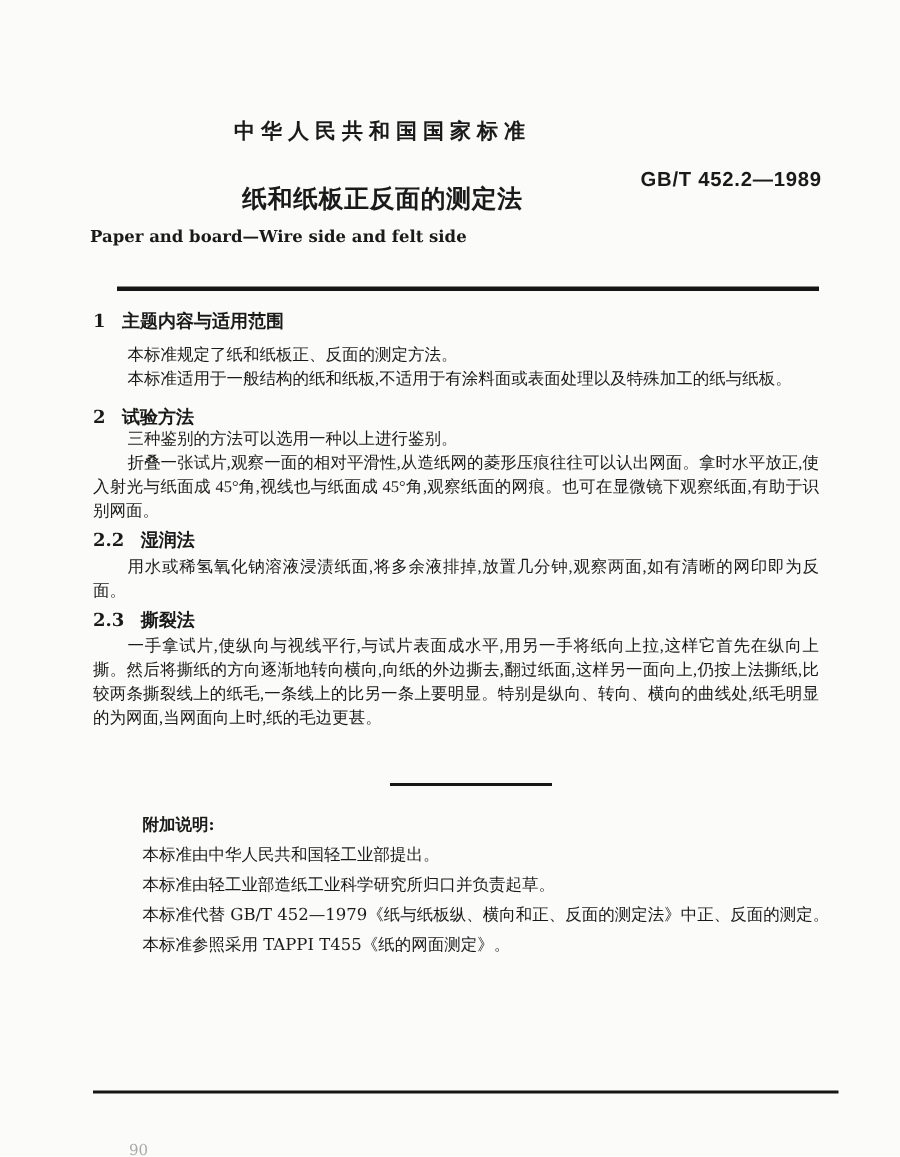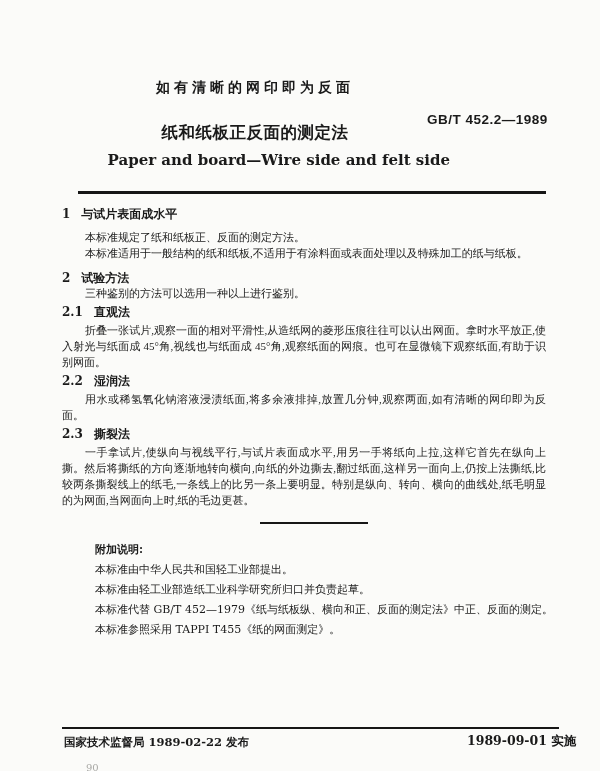--- a/index.html
+++ b/index.html
@@ -35,22 +35,22 @@
   }
   .std-no {
     left: 427px; top: 112px;
     font-family: "Liberation Sans", "DejaVu Sans", sans-serif;
     font-size: 13.5px; font-weight: bold;
     letter-spacing: 0.5px;
     white-space: nowrap;
   }
   .title-en {
     left: 60px; top: 151px; width: 390px;
-    text-align: right;
-    font-size: 15px; font-weight: bold;
+    text-align: left;
+    font-size: 11px; font-weight: bold;
     white-space: nowrap;
   }
 
   
   .rule { background: #161616; }
   .rule-top  { left: 78px;  top: 191px; width: 468px; height: 3px; }
   .rule-mid  { left: 260px; top: 522px; width: 108px; height: 2px; }
   .rule-foot { left: 62px;  top: 727px; width: 497px; height: 2px; }
 
   
@@ -98,37 +98,36 @@
     left: 86px; top: 762px;
     font-size: 10px;
     color: #a9a9a6;
   }
 </style>
 </head>
 <body>
 
 <div id="page">
 
-  <div class="abs org-line">如有清晰的网印即为反面</div>
+  <div class="abs org-line">中华人民共和国国家标准</div>
   <div class="abs title-zh">纸和纸板正反面的测定法</div>
   <div class="abs std-no">GB/T 452.2—1989</div>
   <div class="abs title-en">Paper and board—Wire side and felt side</div>
 
   <div class="abs rule rule-top"></div>
 
   <main class="abs content">
 
-    <h2 class="h-sec h-s1"><span class="h-num">1</span><span>与试片表面成水平</span></h2>
+    <h2 class="h-sec h-s1"><span class="h-num">1</span><span>主题内容与适用范围</span></h2>
     <p>本标准规定了纸和纸板正、反面的测定方法。</p>
     <p>本标准适用于一般结构的纸和纸板,不适用于有涂料面或表面处理以及特殊加工的纸与纸板。</p>
 
     <h2 class="h-sec h-s2"><span class="h-num">2</span><span>试验方法</span></h2>
     <p>三种鉴别的方法可以选用一种以上进行鉴别。</p>
 
-    <h2 class="h-sec h-sub"><span class="h-num">2.1</span><span>直观法</span></h2>
     <p>折叠一张试片,观察一面的相对平滑性,从造纸网的菱形压痕往往可以认出网面。拿时水平放正,使入射光与纸面成 45°角,视线也与纸面成 45°角,观察纸面的网痕。也可在显微镜下观察纸面,有助于识别网面。</p>
 
     <h2 class="h-sec h-sub"><span class="h-num">2.2</span><span>湿润法</span></h2>
     <p>用水或稀氢氧化钠溶液浸渍纸面,将多余液排掉,放置几分钟,观察两面,如有清晰的网印即为反面。</p>
 
     <h2 class="h-sec h-sub"><span class="h-num">2.3</span><span>撕裂法</span></h2>
     <p>一手拿试片,使纵向与视线平行,与试片表面成水平,用另一手将纸向上拉,这样它首先在纵向上撕。然后将撕纸的方向逐渐地转向横向,向纸的外边撕去,翻过纸面,这样另一面向上,仍按上法撕纸,比较两条撕裂线上的纸毛,一条线上的比另一条上要明显。特别是纵向、转向、横向的曲线处,纸毛明显的为网面,当网面向上时,纸的毛边更甚。</p>
 
   </main>
 
@@ -136,17 +135,15 @@
 
   <section class="abs appendix">
     <div class="app-head">附加说明:</div>
     <div>本标准由中华人民共和国轻工业部提出。</div>
     <div>本标准由轻工业部造纸工业科学研究所归口并负责起草。</div>
     <div>本标准代替 GB/T 452—1979《纸与纸板纵、横向和正、反面的测定法》中正、反面的测定。</div>
     <div>本标准参照采用 TAPPI T455《纸的网面测定》。</div>
   </section>
 
   <div class="abs rule rule-foot"></div>
-  <div class="abs footer-left">国家技术监督局 1989-02-22 发布</div>
-  <div class="abs footer-right">1989-09-01 实施</div>
   <div class="abs page-num">90</div>
 
 </div>
 
 </body></html>

